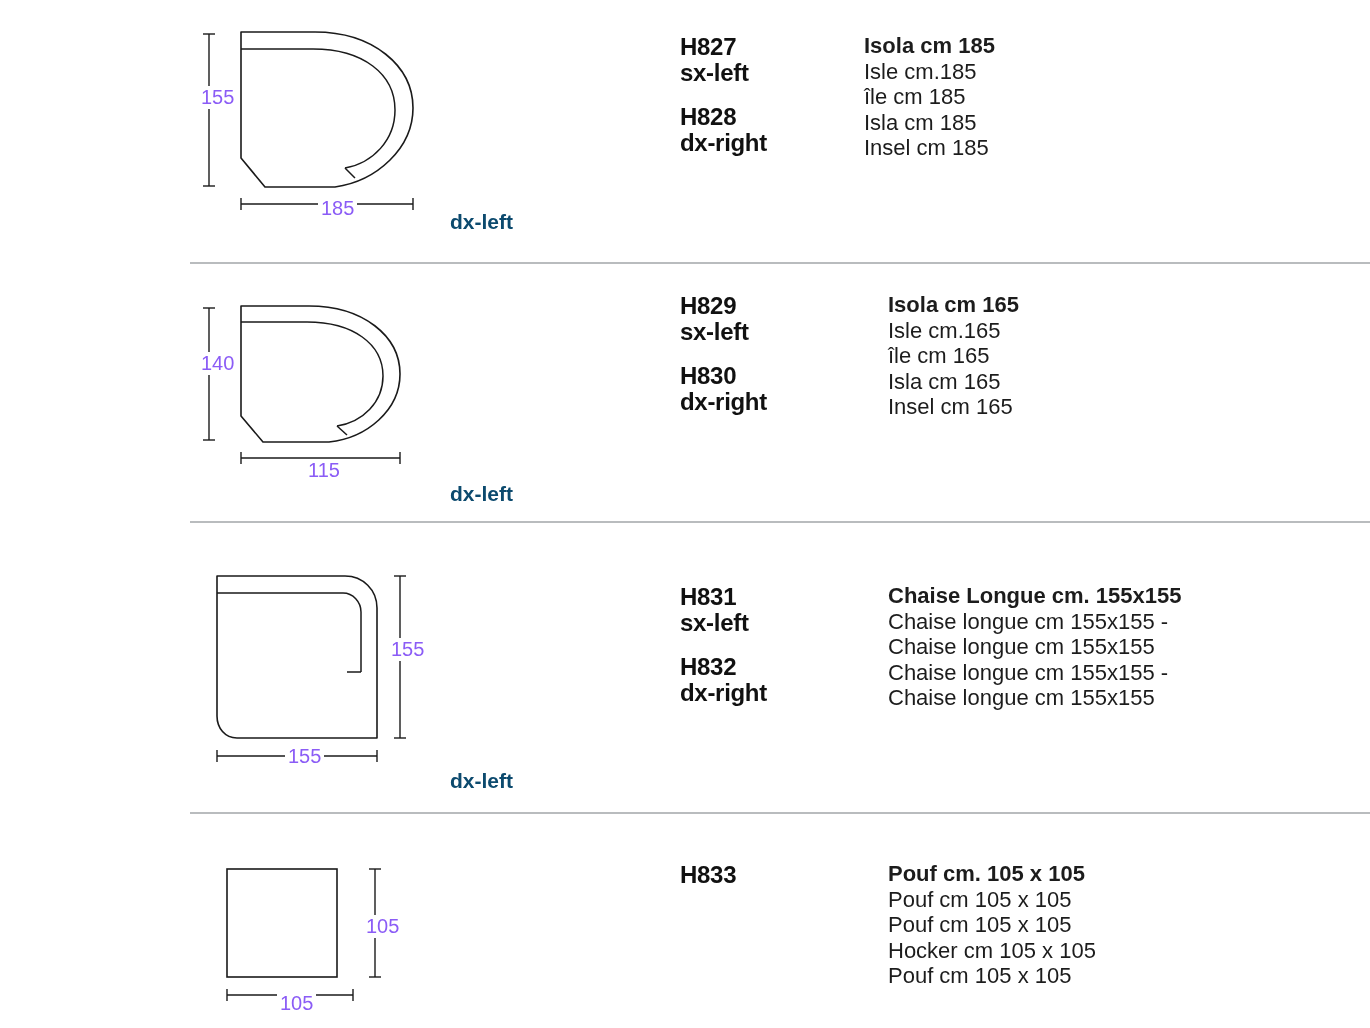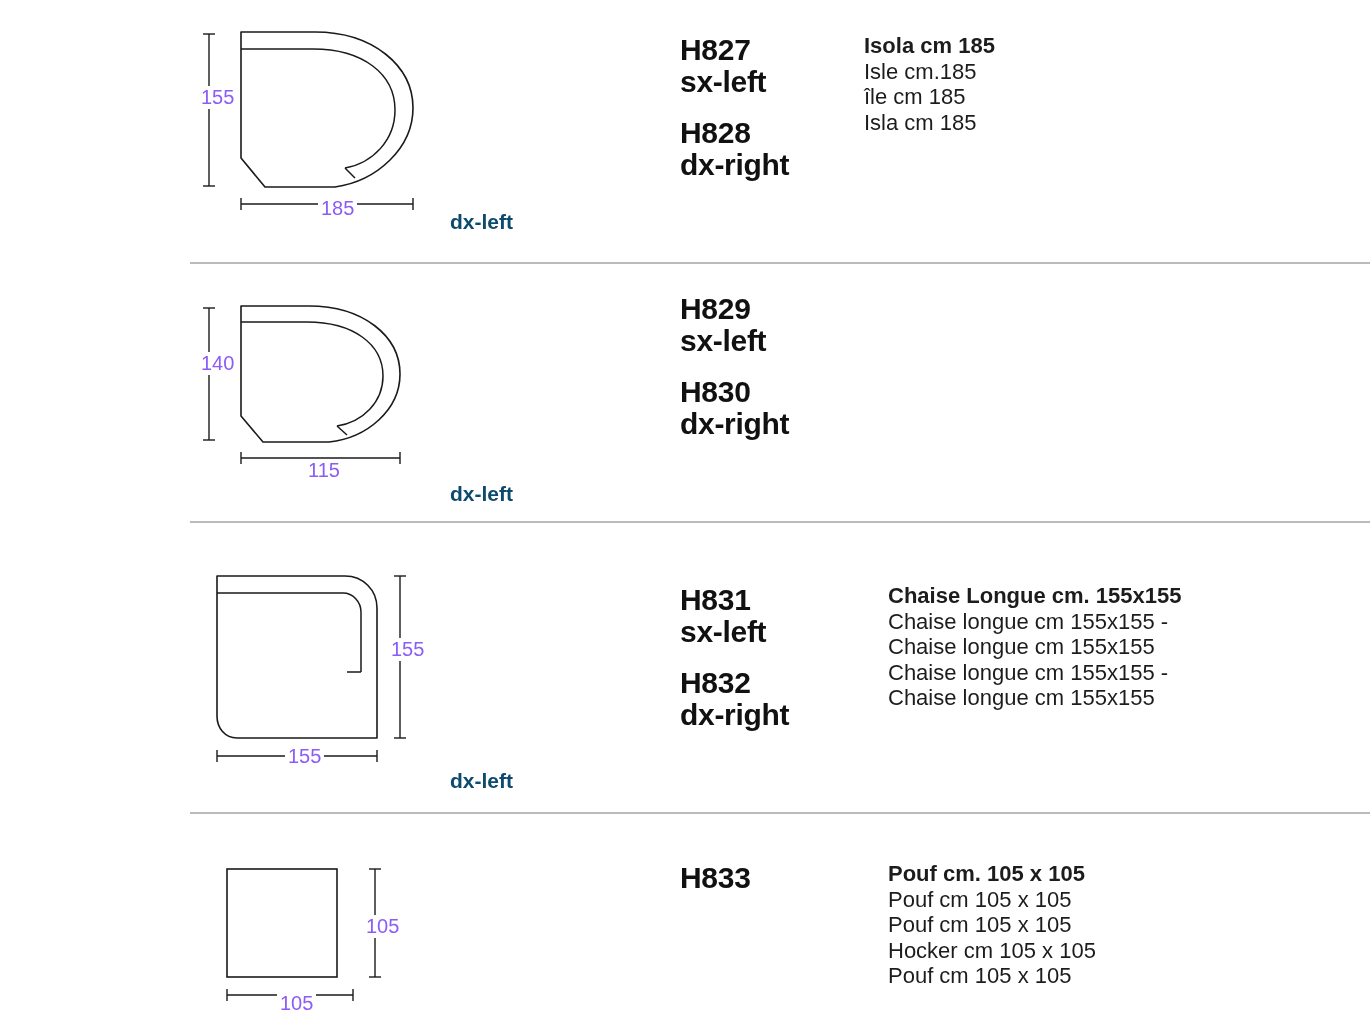--- a/index.html
+++ b/index.html
@@ -26,21 +26,21 @@
     background: #b9bcbe;
     left: 190px;
     width: 1180px;
   }
   .drawing {
     position: absolute;
   }
   .codes {
     position: absolute;
     font-weight: bold;
-    font-size: 30px;
+    font-size: 24px;
     line-height: 1.08;
     letter-spacing: -0.3px;
     color: #111;
   }
   .codes .grp {
     margin-bottom: 18px;
   }
   .codes .grp:last-child { margin-bottom: 0; }
   .desc {
     position: absolute;
@@ -110,20 +110,21 @@
     </div>
   </div>
 
   <div class="dxleft" style="left:450px; top:210px;">dx-left</div>
 
   <div class="desc" style="left:864px; top:34px;">
     <div class="title">Isola cm 185</div>
     <div class="line">Isle cm.185</div>
     <div class="line">île cm 185</div>
     <div class="line">Isla cm 185</div>
+    <div class="line">Insel cm 185</div>
   </div>
 
   <div class="divider" style="top:262px;"></div>
 
   <div class="drawing" style="left:195px; top:288px;">
     <svg width="250" height="200" viewBox="0 0 250 200" aria-hidden="true">
       <line x1="14" y1="20" x2="14" y2="152" stroke="#1a1a1a" stroke-width="1.4"></line>
       <line x1="8" y1="20" x2="20" y2="20" stroke="#1a1a1a" stroke-width="1.4"></line>
       <line x1="8" y1="152" x2="20" y2="152" stroke="#1a1a1a" stroke-width="1.4"></line>
       <line x1="46" y1="170" x2="205" y2="170" stroke="#1a1a1a" stroke-width="1.4"></line>
@@ -144,20 +145,27 @@
       <div>sx-left</div>
     </div>
     <div class="grp">
       <div>H830</div>
       <div>dx-right</div>
     </div>
   </div>
 
   <div class="dxleft" style="left:450px; top:482px;">dx-left</div>
 
+  <div class="desc" style="left:888px; top:293px;">
+    <div class="title">Isola cm 165</div>
+    <div class="line">Isle cm.165</div>
+    <div class="line">île cm 165</div>
+    <div class="line">Isla cm 165</div>
+    <div class="line">Insel cm 165</div>
+  </div>
 
   <div class="divider" style="top:521px;"></div>
 
   <div class="drawing" style="left:195px; top:560px;">
     <svg width="250" height="210" viewBox="0 0 250 210" aria-hidden="true">
 
       <line x1="205" y1="16" x2="205" y2="178" stroke="#1a1a1a" stroke-width="1.4"></line>
       <line x1="199" y1="16" x2="211" y2="16" stroke="#1a1a1a" stroke-width="1.4"></line>
       <line x1="199" y1="178" x2="211" y2="178" stroke="#1a1a1a" stroke-width="1.4"></line>
 

